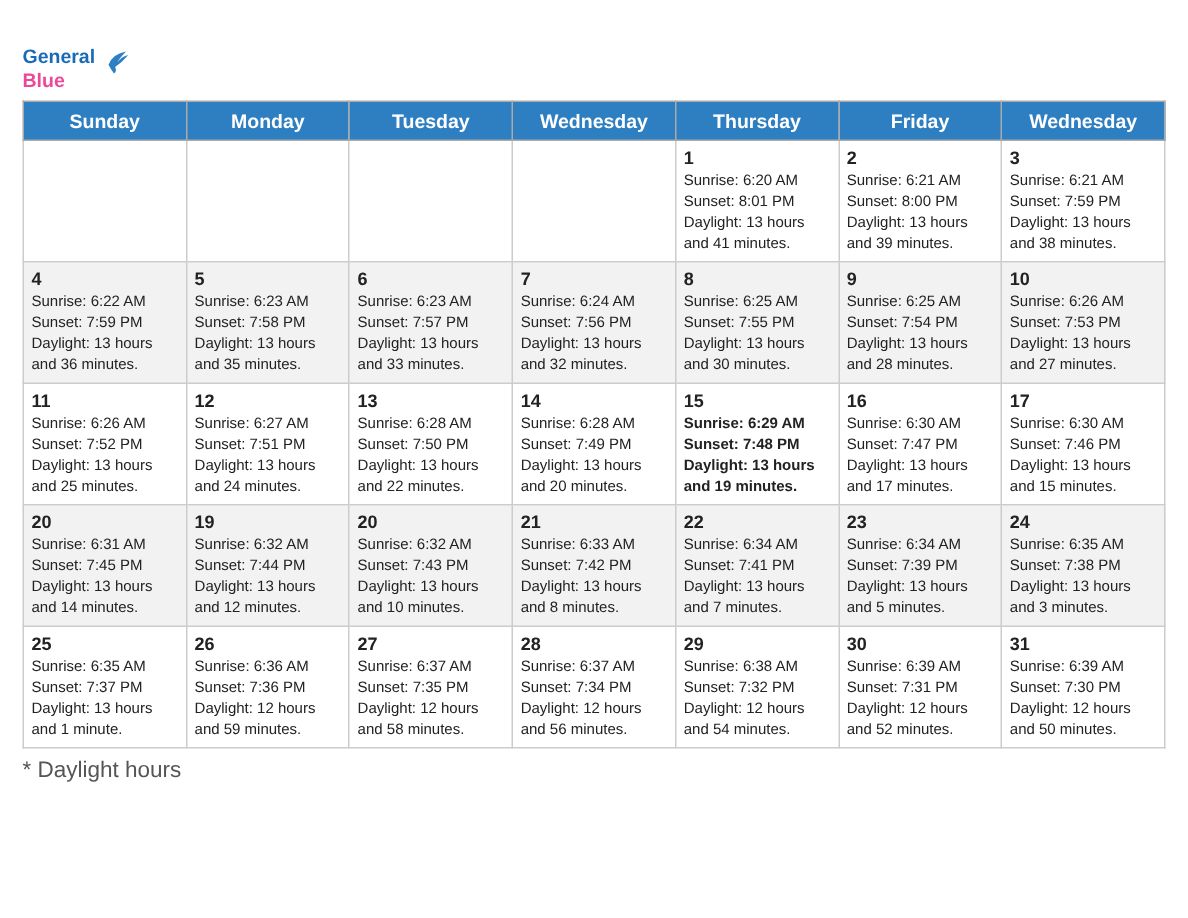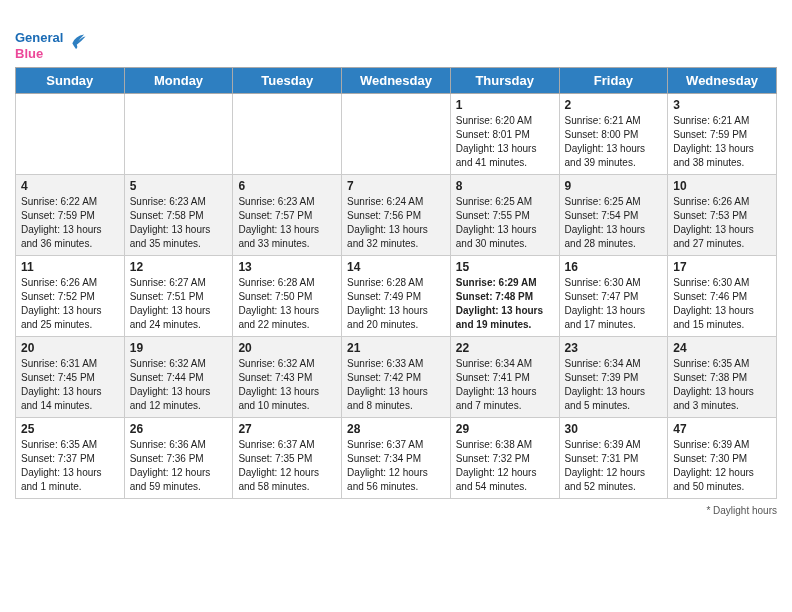--- a/index.html
+++ b/index.html
@@ -83,23 +83,23 @@
       font-weight: bold;
       display: block;
       margin-bottom: 2px;
     }
     .day-info {
       font-size: 10px;
       line-height: 1.4;
     }
     .footer-note {
       margin-top: 6px;
-      font-size: 10px;
+      font-size: 15px;
       color: #555;
-      text-align: right;
+      text-align: left;
     }
   </style>
 </head>
 <body>
 
 <div class="header-area">
   <div class="logo">
     <div class="logo-text">
       <span>General</span><br>
       <span style="color:#ec4899">Blue</span>
@@ -310,21 +310,21 @@
 Sunset: 7:32 PM
 Daylight: 12 hours and 54 minutes.</div>
         </td>
         <td>
           <span class="day-number">30</span>
           <div class="day-info" style="white-space: pre-line;">Sunrise: 6:39 AM
 Sunset: 7:31 PM
 Daylight: 12 hours and 52 minutes.</div>
         </td>
         <td>
-          <span class="day-number">47</span>
+          <span class="day-number">31</span>
           <div class="day-info" style="white-space: pre-line;">Sunrise: 6:39 AM
 Sunset: 7:30 PM
 Daylight: 12 hours and 50 minutes.</div>
         </td>
       </tr>
     </tbody>
 </table>
 
 <div class="footer-note">
   * <span>Daylight hours</span>

